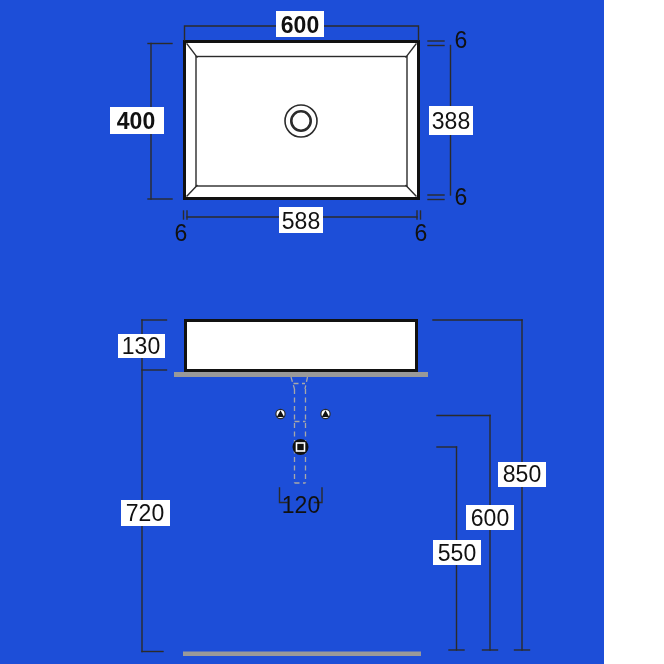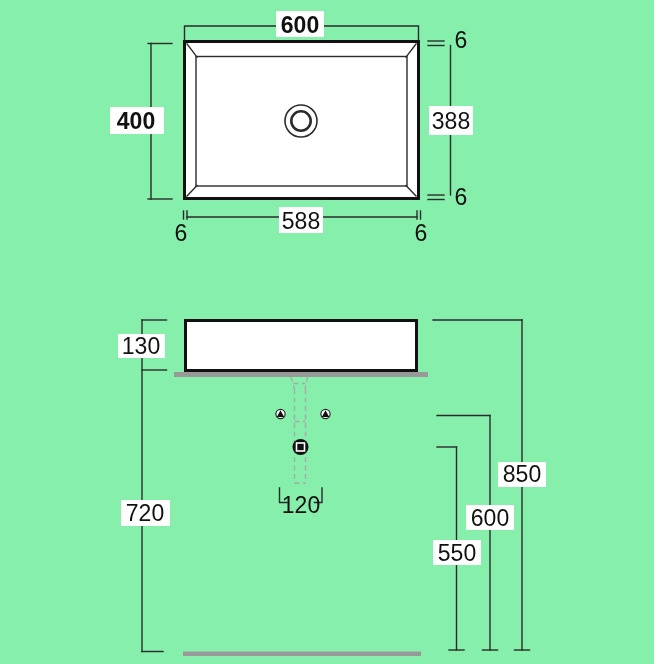--- a/index.html
+++ b/index.html
@@ -1,19 +1,19 @@
 <!DOCTYPE html>
 <html style="--line: #2b2b2b; --heavy: #111111; --gray: #999999; --dash: #a8a8a8; --text: #111111;"><head>
 <meta charset="utf-8">
 <style>
   html,body { margin:0; padding:0; background:#ffffff; }
   .canvas {
     position:relative;
-    width:654px; height:664px;
-    background:#86efac;
+    width:604px; height:664px;
+    background:#1d4ed8;
     font-family:"Liberation Sans", sans-serif;
   }
   svg { display:block; }
   .ln    { stroke:var(--line,#2b2b2b); stroke-width:1.4; fill:none; stroke-linecap:square; }
   .heavy { stroke:var(--heavy,#111111); stroke-width:3; fill:#ffffff; }
   .dash  { stroke:var(--dash,#a8a8a8); stroke-width:1.3; fill:none; stroke-dasharray:5 3.5; }
   .grayfill { fill:var(--gray,#999999); }
   .blackfill{ fill:var(--heavy,#111111); }
   .whitebg  { fill:#ffffff; stroke:none; }
   .lbl  { font-family:"Liberation Sans", sans-serif; font-size:23px; fill:var(--text,#111111);

